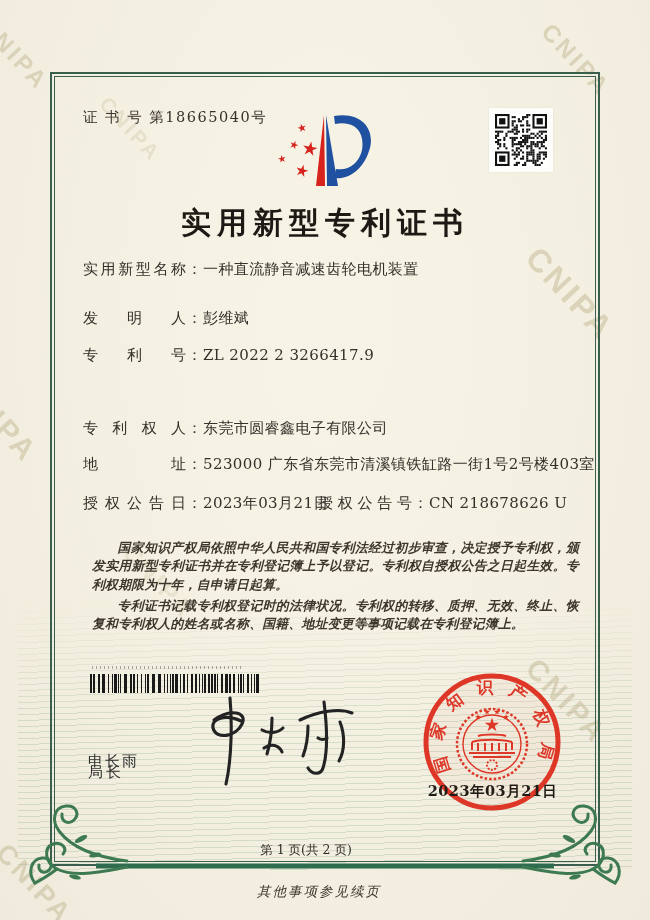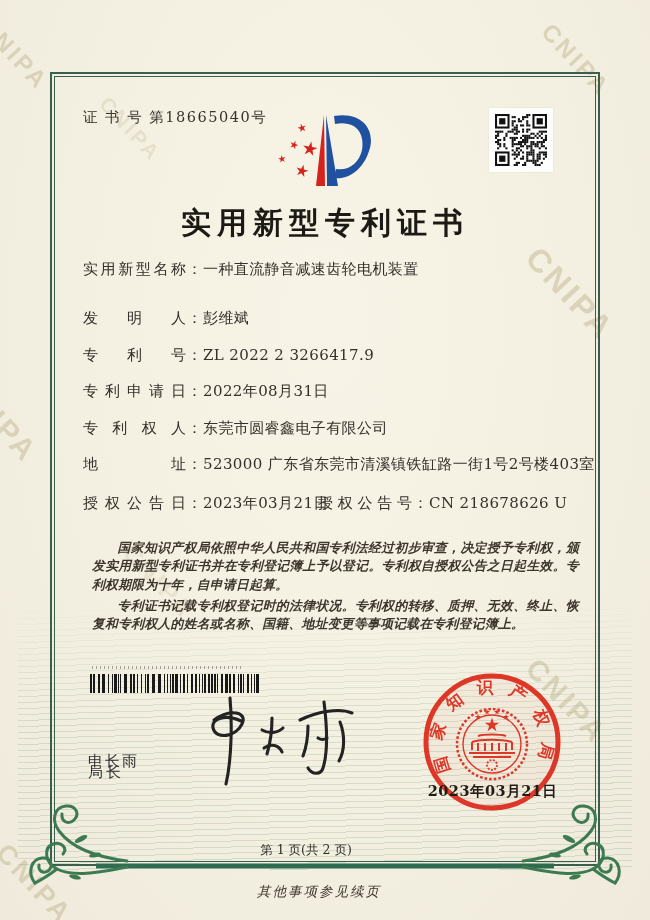--- a/index.html
+++ b/index.html
@@ -337,23 +337,20 @@
 
   <div class="frow" style="top:309px">
     <span class="flabel">发明人</span><span class="fcolon">：</span><span class="fvalue">彭维斌</span>
   </div>
   <div class="frow" style="top:260px">
     <span class="flabel">实用新型名称</span><span class="fcolon">：</span><span class="fvalue">一种直流静音减速齿轮电机装置</span>
   </div>
   <div class="frow" style="top:346px">
     <span class="flabel">专利号</span><span class="fcolon">：</span><span class="fvalue">ZL 2022 2 3266417.9</span>
   </div>
-  <div class="frow" style="top:382px">
-    <span class="flabel">专利申请日</span><span class="fcolon">：</span><span class="fvalue">2022年08月31日</span>
-  </div>
   <div class="frow" style="top:419px">
     <span class="flabel">专利权人</span><span class="fcolon">：</span><span class="fvalue">东莞市圆睿鑫电子有限公司</span>
   </div>
   <div class="frow" style="top:455px">
     <span class="flabel">地址</span><span class="fcolon">：</span><span class="fvalue">523000 广东省东莞市清溪镇铁缸路一街1号2号楼403室</span>
   </div>
   <div class="frow" style="top:494px">
     <span class="flabel">授权公告日</span><span class="fcolon">：</span><span class="fvalue">2023年03月21日</span>
     <span class="pair2">
       <span class="flabel">授权公告号</span><span class="fcolon">：</span><span class="fvalue">CN 218678626 U</span>

